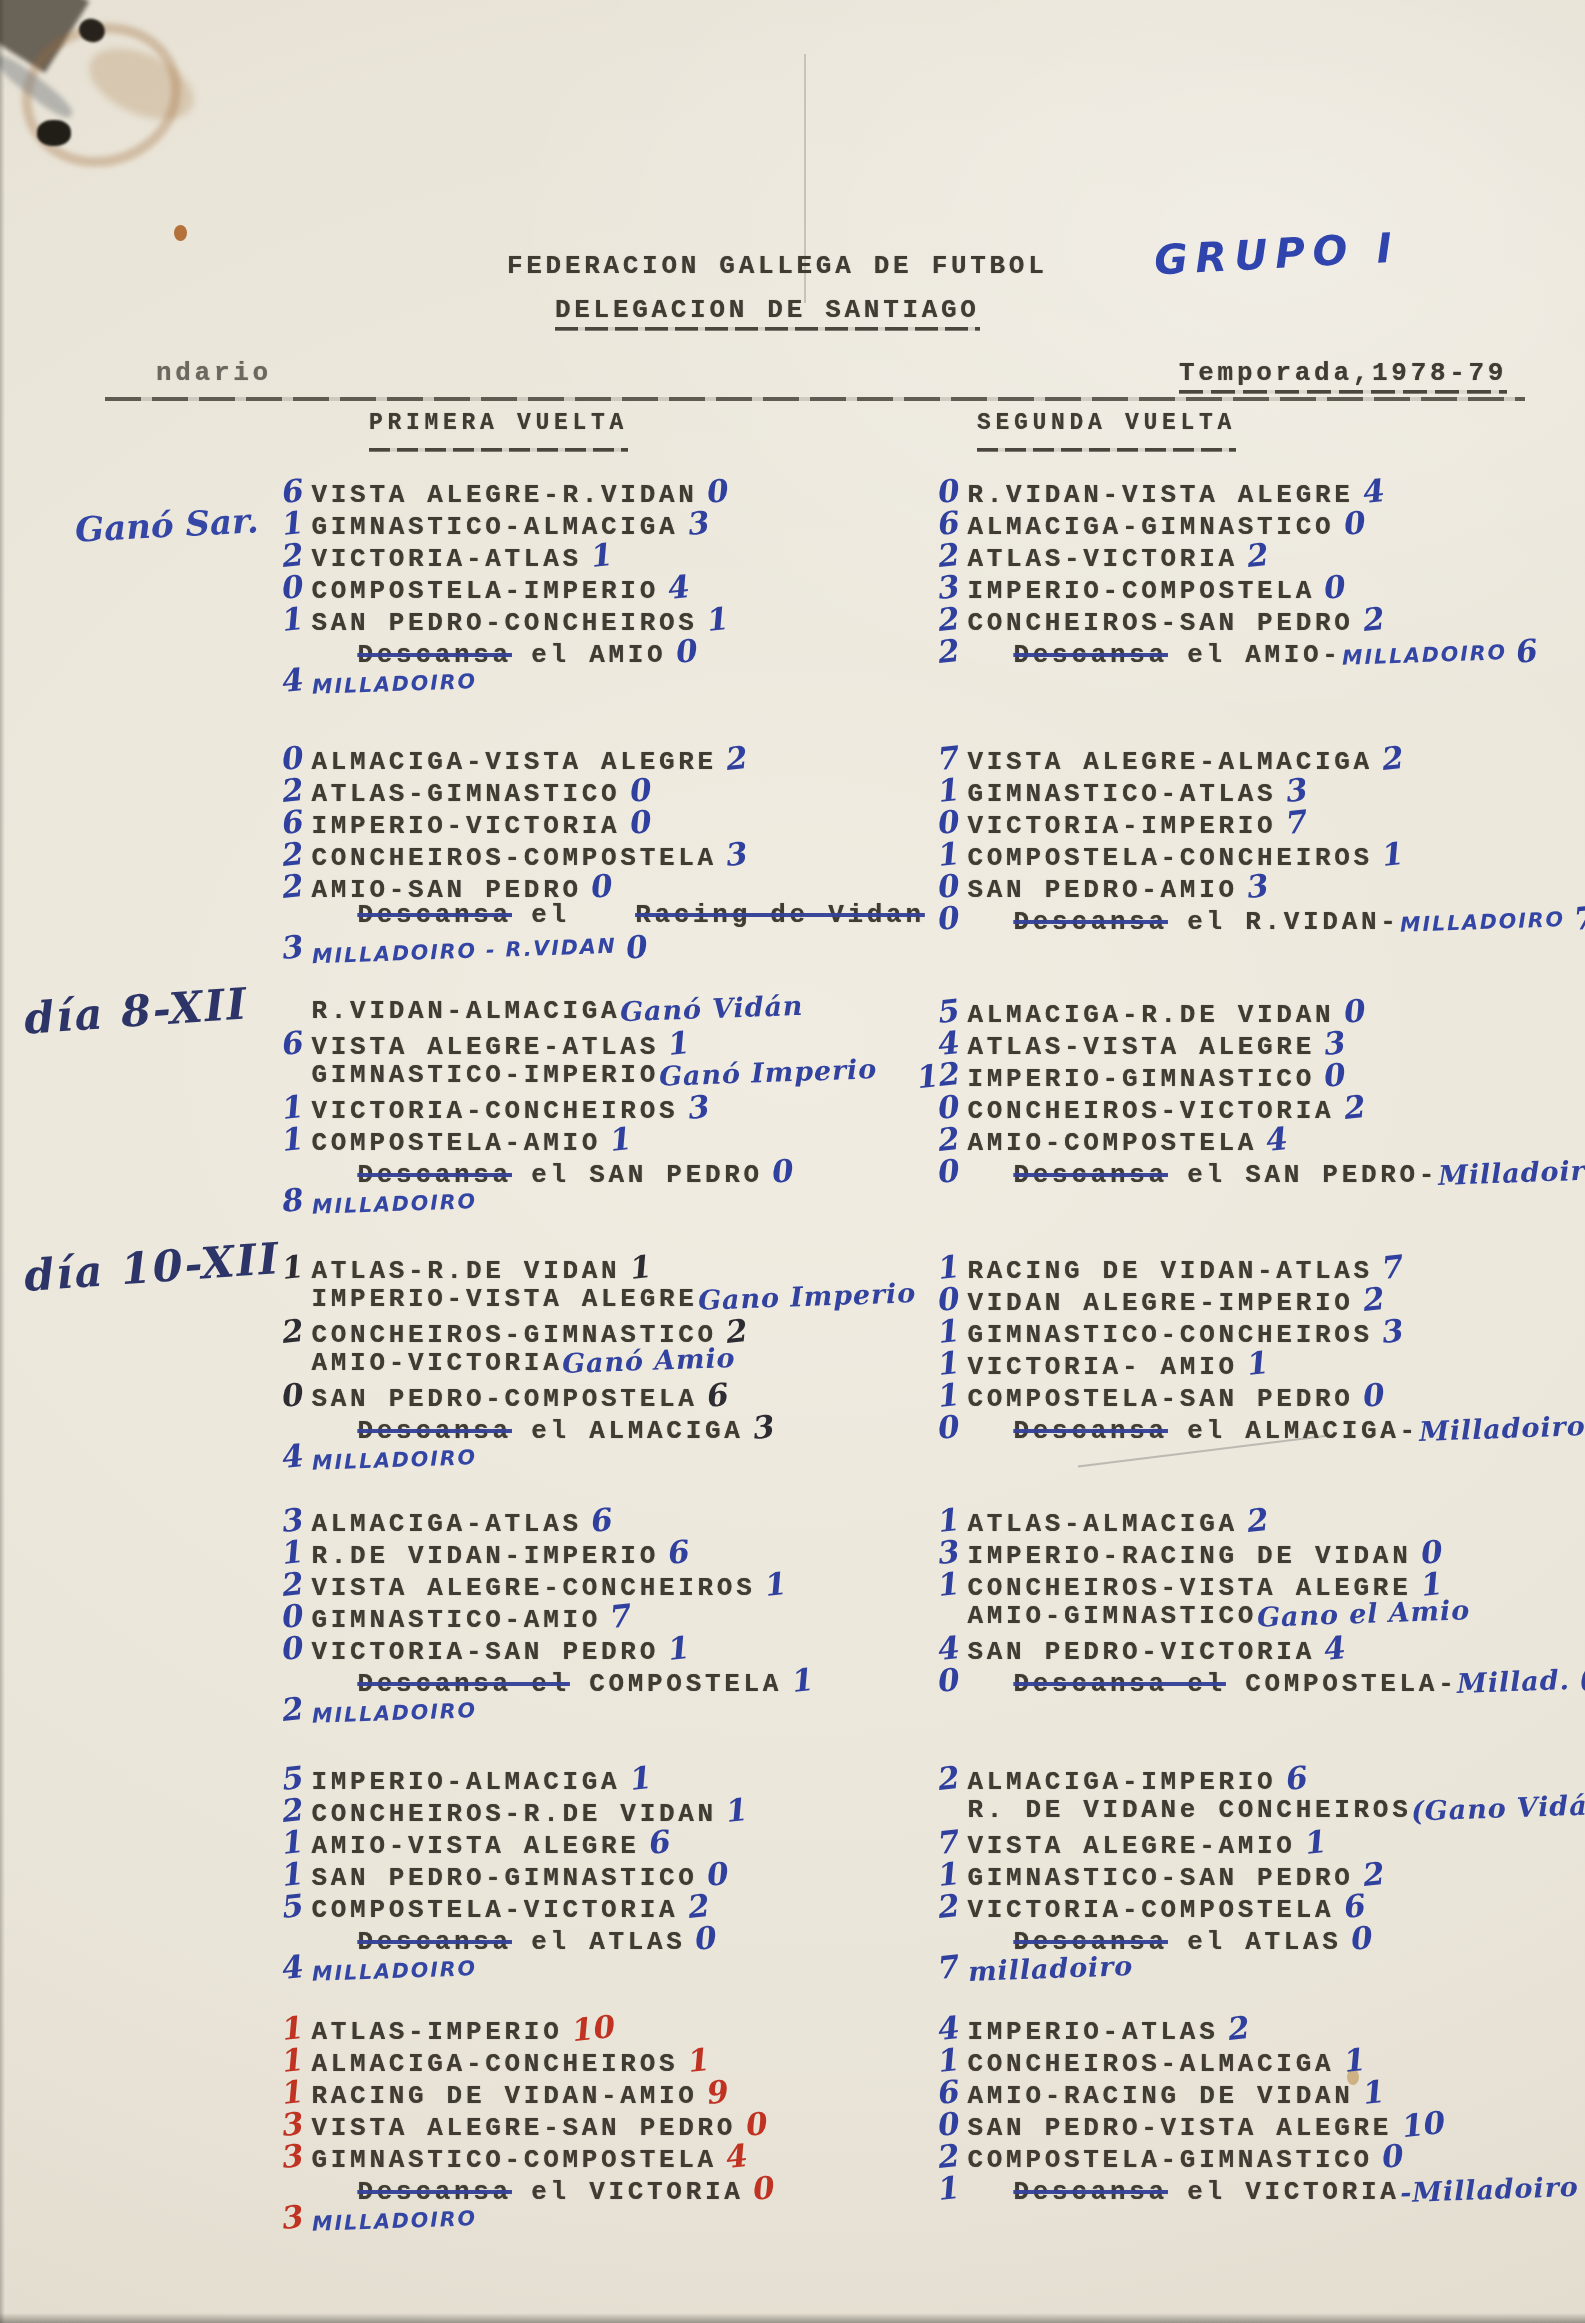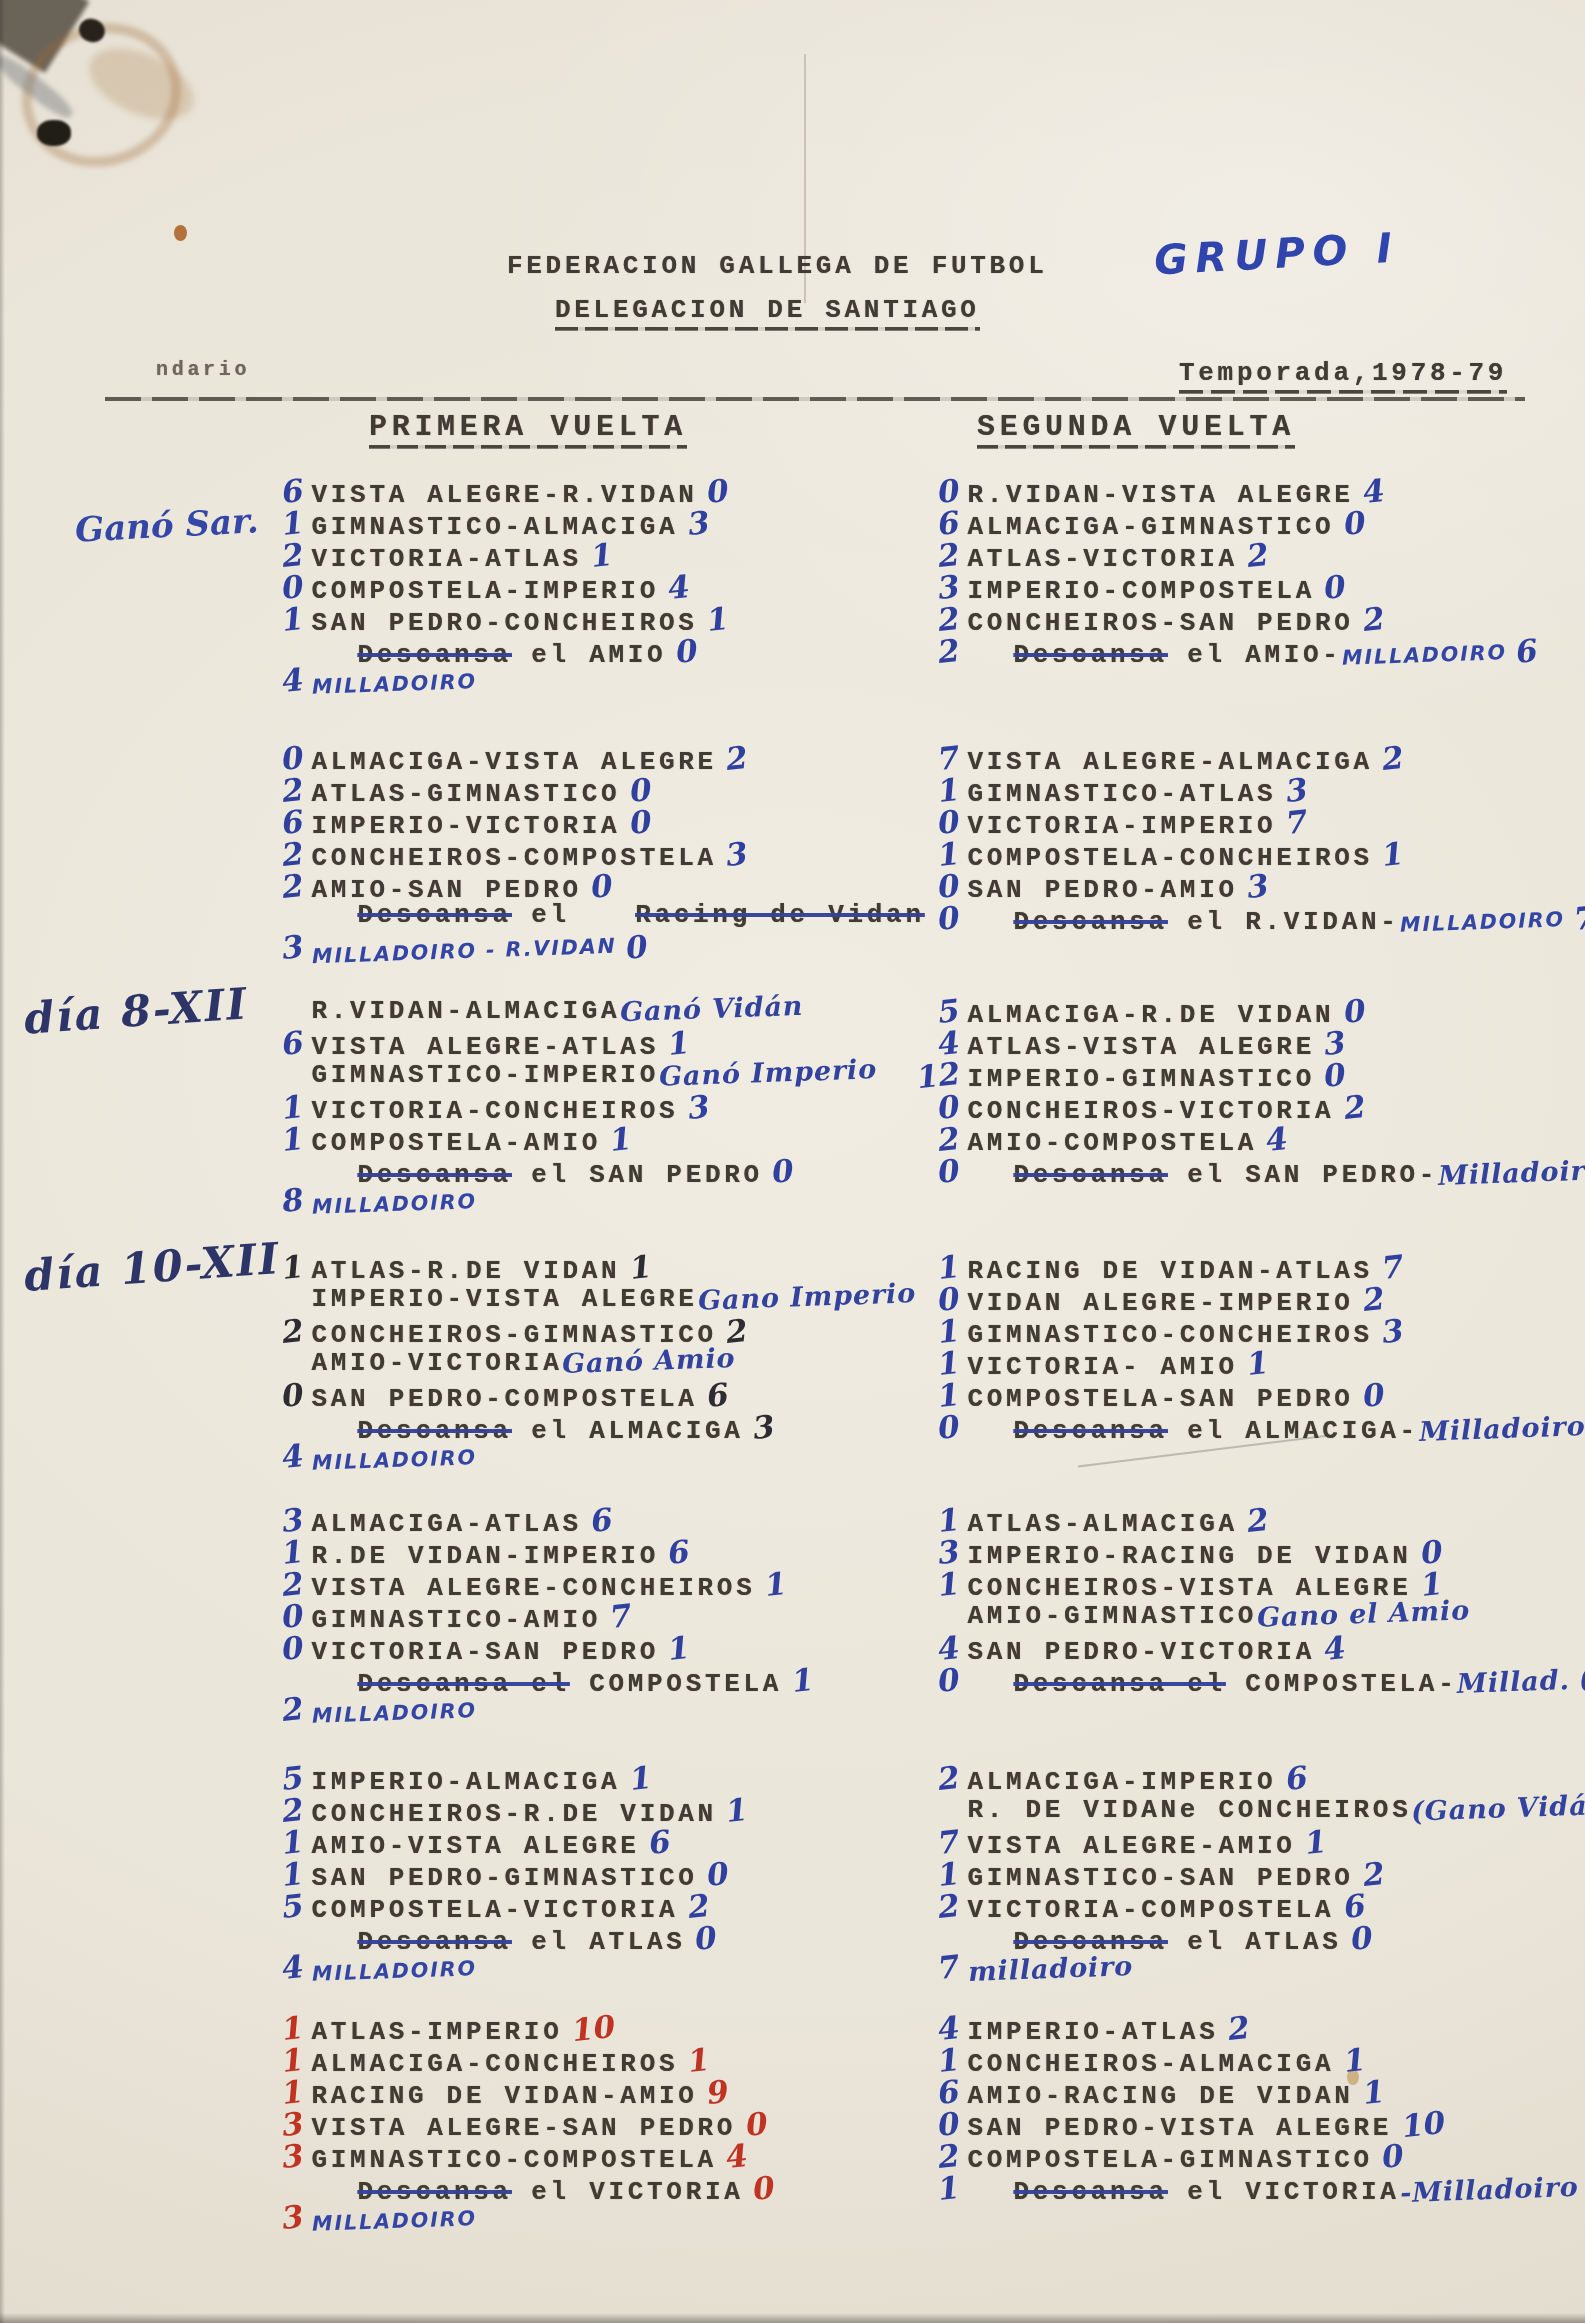--- a/index.html
+++ b/index.html
@@ -31,30 +31,30 @@
   .ink-blue{color:#30409f;} .ink-black{color:#2e2c33;} .ink-red{color:#c03322;}
   .subline{display:flex; align-items:baseline; height:28px; margin-top:-2.8px; white-space:nowrap;}
   
   .abs{position:absolute;}
   .org{left:507px; top:251px; font-size:26px; letter-spacing:3.7px;}
   .dept{left:555px; top:295px; font-size:26px; letter-spacing:3.7px; padding-bottom:5.6px;
     background:repeating-linear-gradient(90deg,#4a463e 0 22.5px, rgba(74,70,62,.15) 22.5px 30px);
     background-size:100% 3.7px; background-position:0 100%; background-repeat:no-repeat;}
   .grupo{left:1154px; top:230px; font-family:"DejaVu Sans",sans-serif; font-weight:bold;
     font-style:italic; font-size:41px; letter-spacing:7.5px; color:#2f44ad; transform:rotate(-3deg);}
-  .calword{left:156px; top:358px; font-size:20px; letter-spacing:3.7px; color:#57514a; opacity:.85;}
+  .calword{left:156px; top:358px; font-size:26px; letter-spacing:3.7px; color:#57514a; opacity:.85;}
   .competition{left:473px; top:358px; font-size:26px; letter-spacing:3.7px; padding-bottom:5.6px;
     background:repeating-linear-gradient(90deg,#4a463e 0 24px, rgba(74,70,62,.12) 24px 32px);
     background-size:100% 3.7px; background-position:0 100%; background-repeat:no-repeat;}
   .season{left:1179px; top:358px; font-size:26px; letter-spacing:3.7px; padding-bottom:5.6px;
     background:repeating-linear-gradient(90deg,#4a463e 0 24px, rgba(74,70,62,.12) 24px 32px);
     background-size:100% 3.7px; background-position:0 100%; background-repeat:no-repeat;}
   .cal-underline{left:105px; top:397px; width:1420px; height:3.7px;
     background:repeating-linear-gradient(90deg, rgba(72,67,58,.85) 0 36px, rgba(72,67,58,.18) 36px 47px);}
-  .colhead{font-size:30px; letter-spacing:4.7px; padding-bottom:5px;
+  .colhead{font-size:23px; letter-spacing:4.7px; padding-bottom:16px;
     background:repeating-linear-gradient(90deg,#4a463e 0 20.6px, rgba(74,70,62,.15) 20.6px 28px);
     background-size:100% 3.7px; background-position:0 100%; background-repeat:no-repeat;}
   .ph{left:369px; top:410px;} .sh{left:977px; top:410px;}
   
   .round{position:absolute; left:0; width:1585px;}
   .pcol{position:absolute; left:242px; top:0; width:600px;}
   .scol{position:absolute; left:898px; top:0; width:688px;}
   .mnote-gano{position:absolute; left:75px; top:32px; font-family:"DejaVu Serif",serif;
     font-style:italic; font-weight:bold; font-size:34px; color:#3547a6; transform:rotate(-3deg);}
   .mnote-day{position:absolute; left:24px; top:-7.5px; font-family:"DejaVu Serif",serif;

